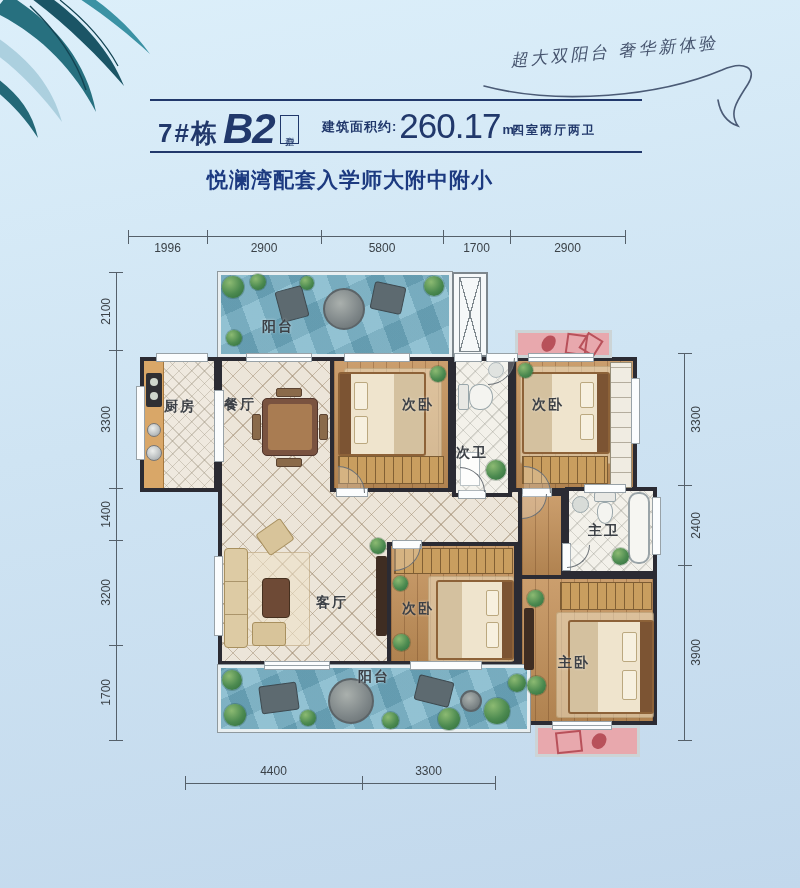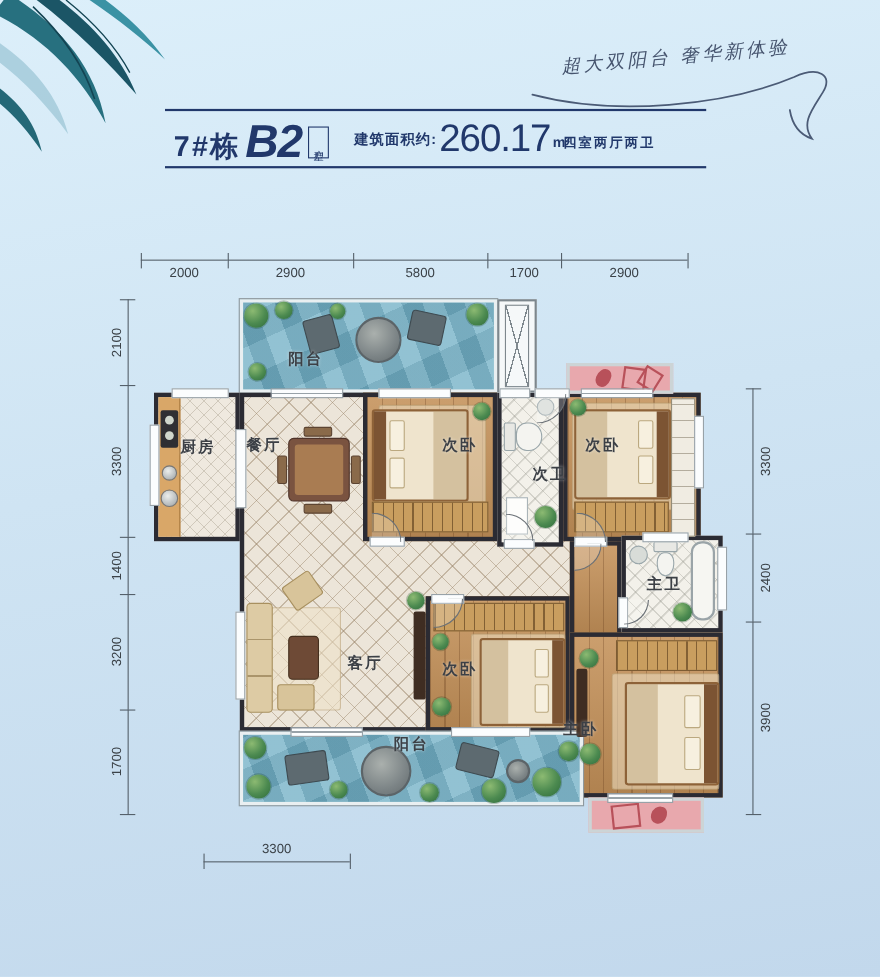--- a/index.html
+++ b/index.html
@@ -124,23 +124,24 @@
     <span class="utag">
         <span>户型</span>
       </span>
   </div>
   <div class="areabox navy" style="left:322px;top:112px;">
     <span class="alabel">建筑面积约:</span>
     <span class="aval">260.17</span>
     <span class="aunit">m²</span>
   </div>
   <div class="rsum navy" style="left:512px;top:122px;">四室两厅两卫</div>
+  <div class="subtitle" style="left:20px;top:166px;width:660px;">悦澜湾配套入学师大附中附小</div>
 
   <div class="dimrow" style="left:128px;top:236px;width:497px;height:22px;">
-    <div class="seg" style="width:79px;">2000</div>
+    <div class="seg" style="width:79px;">1996</div>
     <div class="seg" style="width:114px;">2900</div>
     <div class="seg" style="width:122px;">5800</div>
     <div class="seg" style="width:67px;">1700</div>
     <div class="seg" style="width:115px;">2900</div>
   </div>
   <div class="dimcol l" style="left:95px;top:272px;width:22px;height:468px;">
     <div class="seg" style="height:78px;">
         <span>2100</span>
       </div>
     <div class="seg" style="height:138px;">
@@ -161,20 +162,21 @@
         <span>3300</span>
       </div>
     <div class="seg" style="height:80px;">
         <span>2400</span>
       </div>
     <div class="seg" style="height:175px;">
         <span>3900</span>
       </div>
   </div>
   <div class="dimrow b" style="left:185px;top:762px;width:455px;height:22px;">
+    <div class="seg" style="width:177px;">4400</div>
     <div class="seg" style="width:133px;">3300</div>
   </div>
 
   <div class="room water balc" style="left:218px;top:272px;width:234px;height:85px;border-width:3px;z-index:1;"></div>
   <div class="shaft" style="left:452px;top:272px;width:36px;height:85px;"></div>
   <div class="room pinkbg" style="left:515px;top:330px;width:97px;height:28px;border:3px solid #ccd4d6;z-index:3;"></div>
 
   <div class="abs tile" style="left:218px;top:357px;width:347px;height:308px;border:4px solid #2b2b33;z-index:1;"></div>
   <div class="room tilefine" style="left:140px;top:357px;width:78px;height:135px;"></div>
   <div class="room wood" style="left:330px;top:357px;width:122px;height:135px;"></div>
@@ -319,22 +321,22 @@
   <div class="plant" style="left:484px;top:698px;width:26px;height:26px;"></div>
   <div class="plant" style="left:508px;top:674px;width:18px;height:18px;"></div>
 
   <div class="sketch" style="left:556px;top:731px;width:22px;height:18px;transform:rotate(-6deg);"></div>
   <div class="leafblob" style="left:592px;top:733px;width:14px;height:16px;transform:rotate(15deg);"></div>
 
   <span class="rlabel" style="left:262px;top:318px;">阳台</span>
   <span class="rlabel" style="left:164px;top:398px;">厨房</span>
   <span class="rlabel" style="left:224px;top:396px;">餐厅</span>
   <span class="rlabel" style="left:402px;top:396px;">次卧</span>
-  <span class="rlabel" style="left:456px;top:422px;margin-left:28px;">次卫</span>
+  <span class="rlabel" style="left:456px;top:444px;">次卫</span>
   <span class="rlabel" style="left:532px;top:396px;">次卧</span>
   <span class="rlabel" style="left:316px;top:594px;">客厅</span>
   <span class="rlabel" style="left:402px;top:600px;">次卧</span>
   <span class="rlabel" style="left:588px;top:522px;">主卫</span>
-  <span class="rlabel" style="left:512px;top:654px;">主卧</span>
+  <span class="rlabel" style="left:558px;top:654px;">主卧</span>
   <span class="rlabel" style="left:358px;top:668px;">阳台</span>
 
 
 </div>
 
 </body></html>

